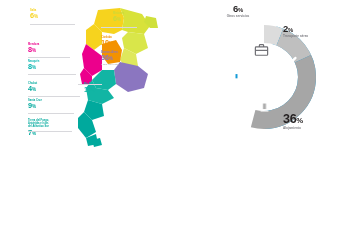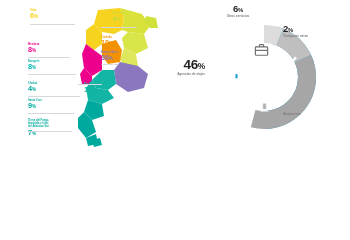--- a/index.html
+++ b/index.html
@@ -195,22 +195,19 @@
       <div class="dval" style="font-size:9.5px;line-height:10px;"><span>6</span><span class="pc">%</span></div>
       <div class="dsub">Otros servicios</div>
     </div>
 
     <div class="dlabel" style="left:108px;top:24px;width:64px;text-align:left;">
       <div class="dval" style="font-size:9.5px;line-height:10px;"><span>2</span><span class="pc">%</span></div>
       <div class="dsub" style="text-align:left;">Transporte aéreo</div>
     </div>
 
     <div class="dlabel" style="left:108px;top:113px;width:64px;text-align:left;">
+      <div class="dval" style="font-size:12.5px;line-height:13px;"><span>36</span><span class="pc">%</span></div>
       <div class="dsub" style="text-align:left;">Alojamiento</div>
     </div>
 
-    <div class="dlabel" style="left:-16px;top:58px;width:46px;text-align:right;">
-      <div class="dval" style="font-size:13.5px;line-height:14px;"><span>46</span><span class="pc">%</span></div>
-      <div class="dsub" style="text-align:right;">Agencias de viajes</div>
-    </div>
 
   </div>
 </div>
 
 </body></html>

